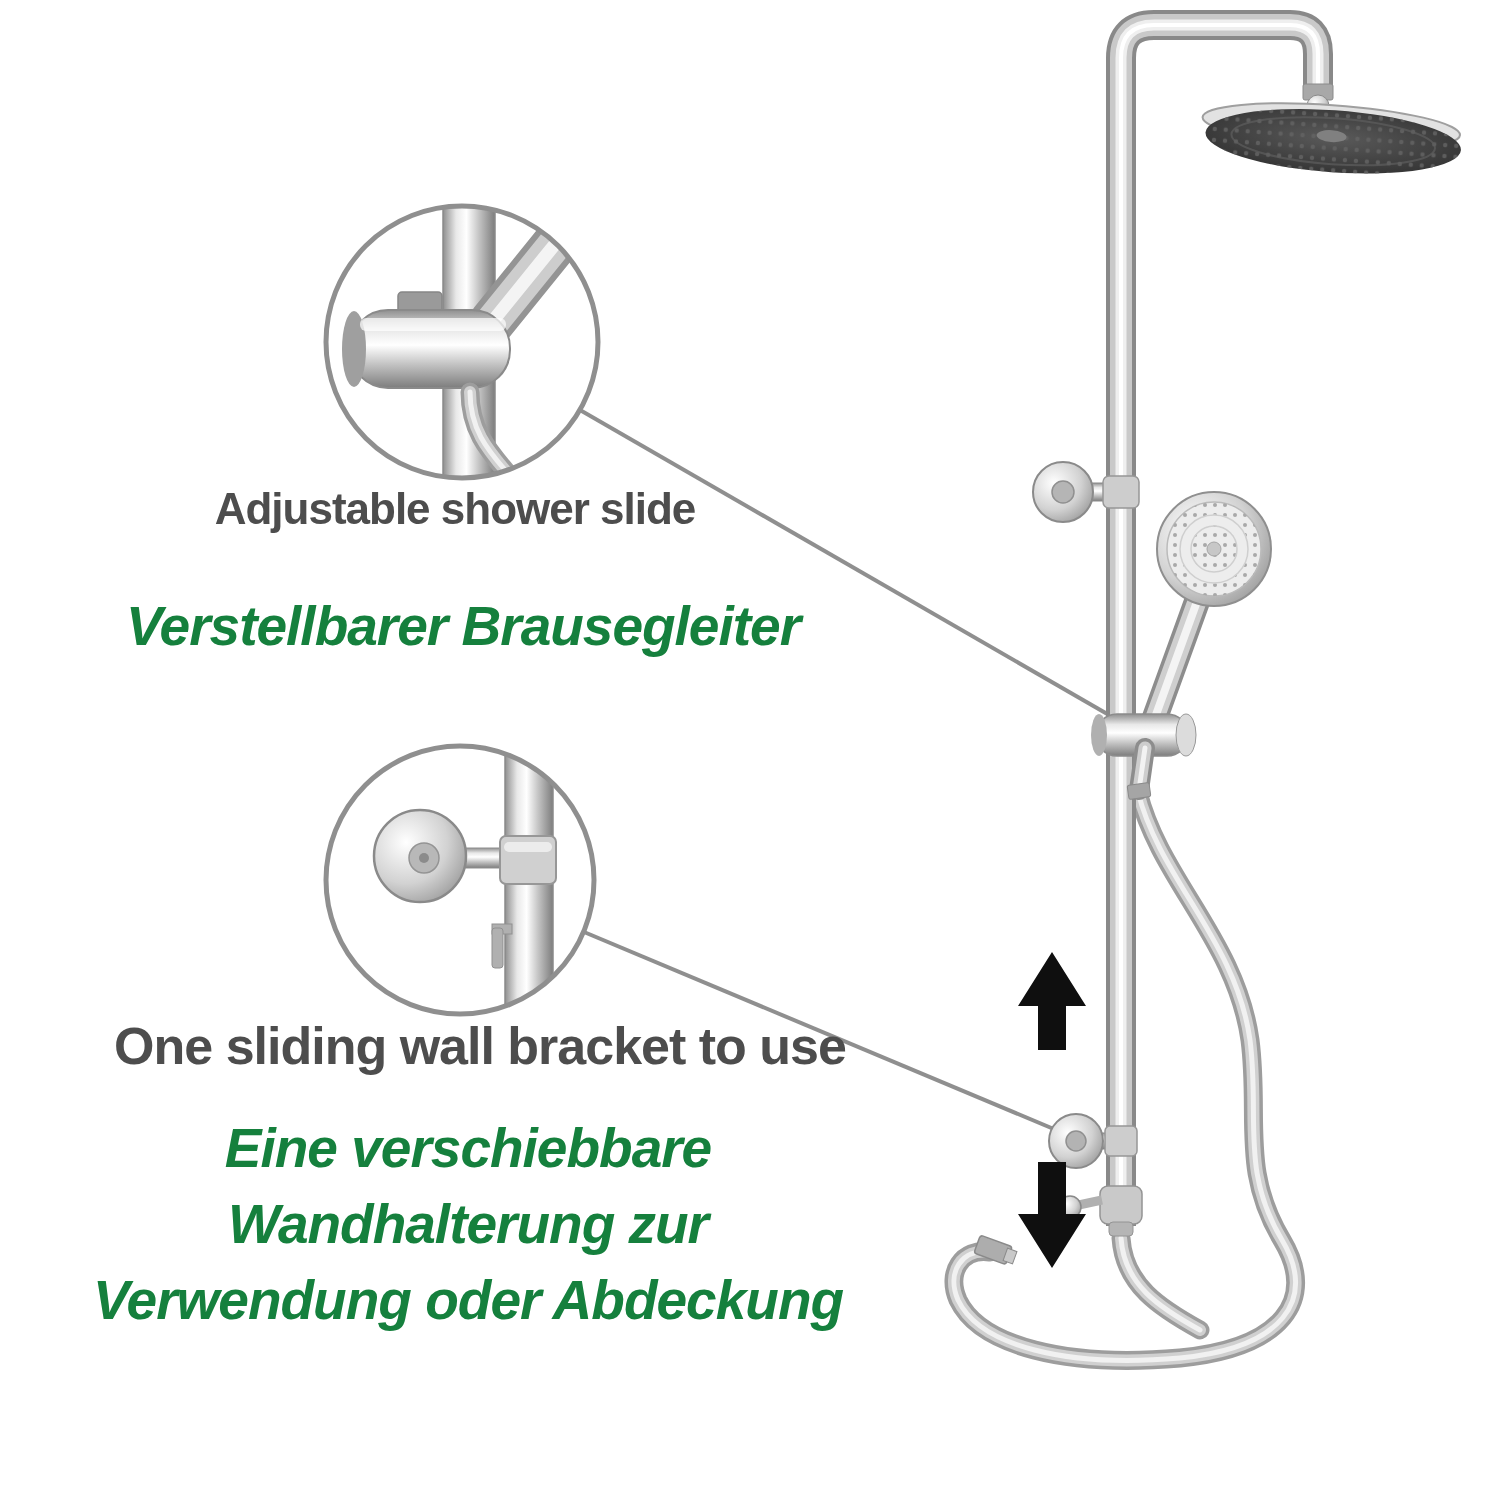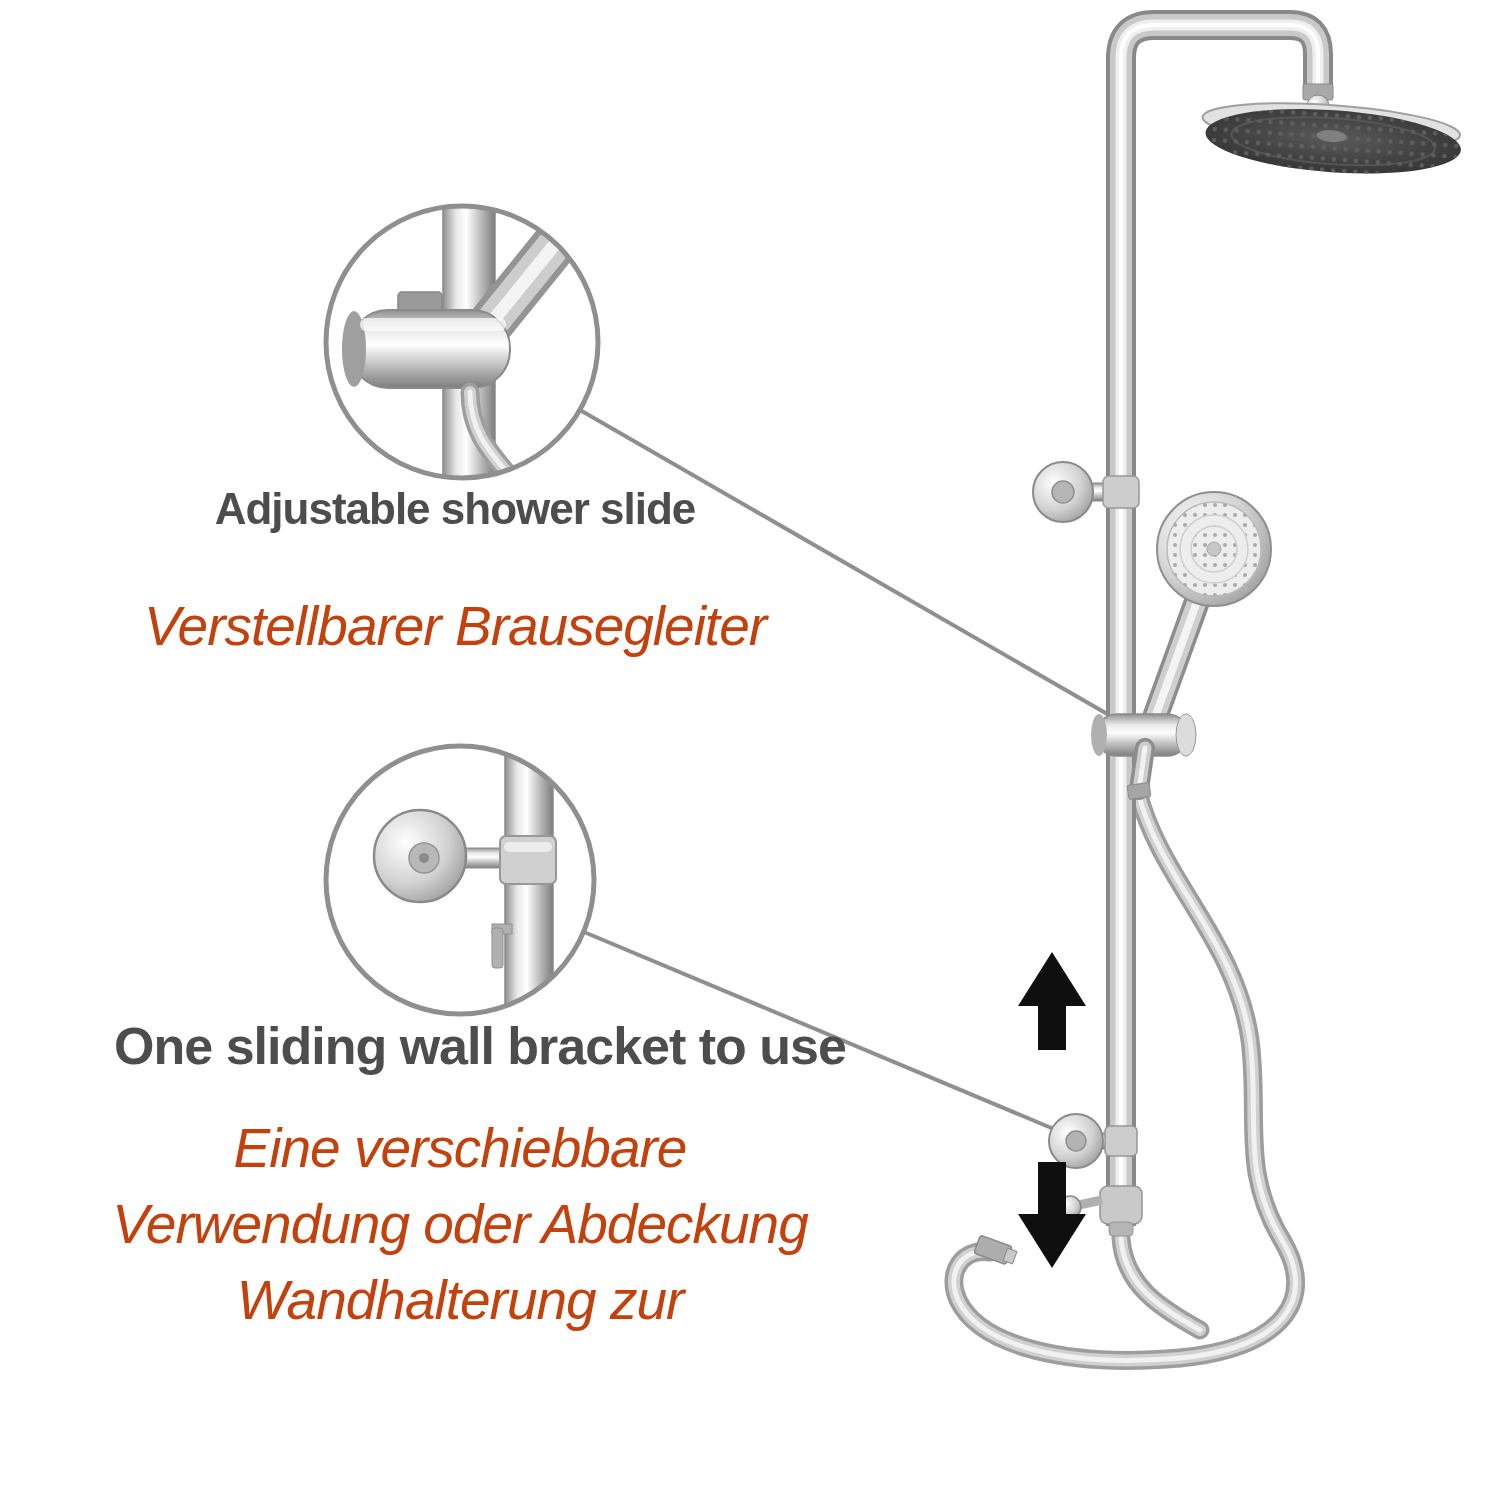--- a/index.html
+++ b/index.html
@@ -40,25 +40,26 @@
 
   .t-title{
     position:absolute;
     font-weight:700;
     color:#4d4d4d;
     text-align:center;
     letter-spacing:-1px;
   }
   .t-sub{
     position:absolute;
-    font-weight:400;
+    font-weight:700;
     font-style:italic;
-    color:#c2410c;
+    color:#15803d;
     text-align:center;
     letter-spacing:-1px;
+    margin-left:8px;
   }
   #slide-title{left:25px;top:484px;width:860px;font-size:44px;}
   #slide-sub{left:0;top:594px;width:910px;font-size:55px;}
   #bracket-title{left:0;top:1014px;width:910px;font-size:52px;line-height:64px;padding-left:25px;}
   #bracket-sub{left:0;top:1110px;width:920px;font-size:55px;line-height:76px;}
 </style>
 </head>
 <body>
 
 <div id="stage">
@@ -234,17 +235,17 @@
   <div id="slide-title" class="t-title">Adjustable shower slide</div>
 
   <div id="slide-sub" class="t-sub">Verstellbarer Brausegleiter</div>
 
   <div id="bracket-title" class="t-title">
     <div>One sliding wall bracket to use</div>
   </div>
 
   <div id="bracket-sub" class="t-sub">
     <div>Eine verschiebbare</div>
+    <div>Wandhalterung zur</div>
     <div>Verwendung oder Abdeckung</div>
-    <div>Wandhalterung zur</div>
   </div>
 
 </div>
 
 </body></html>

